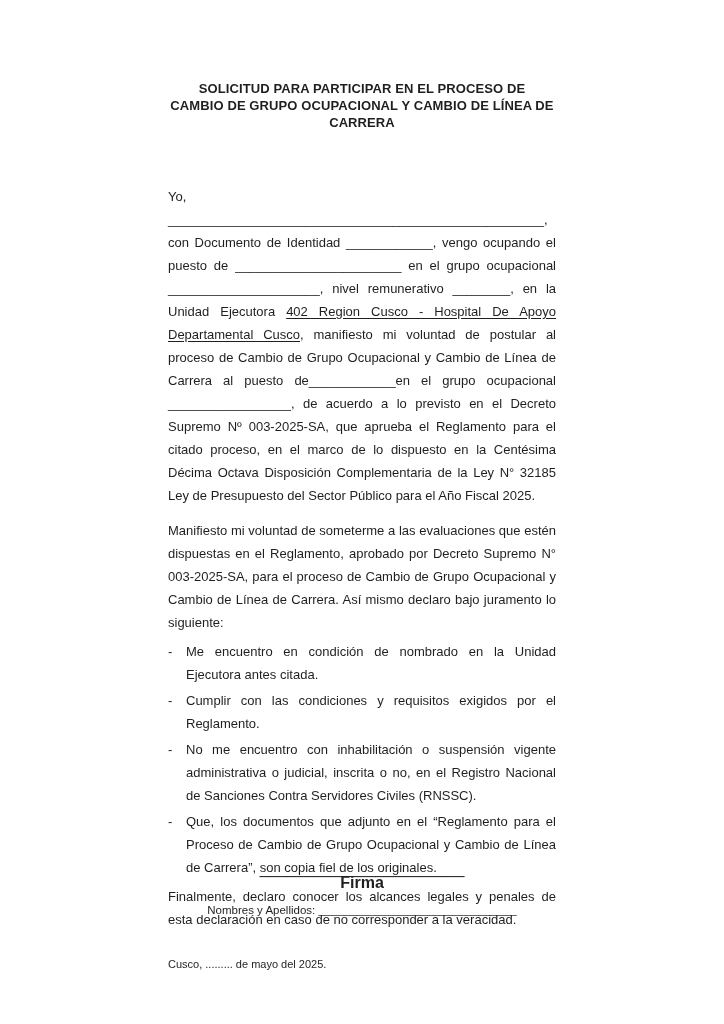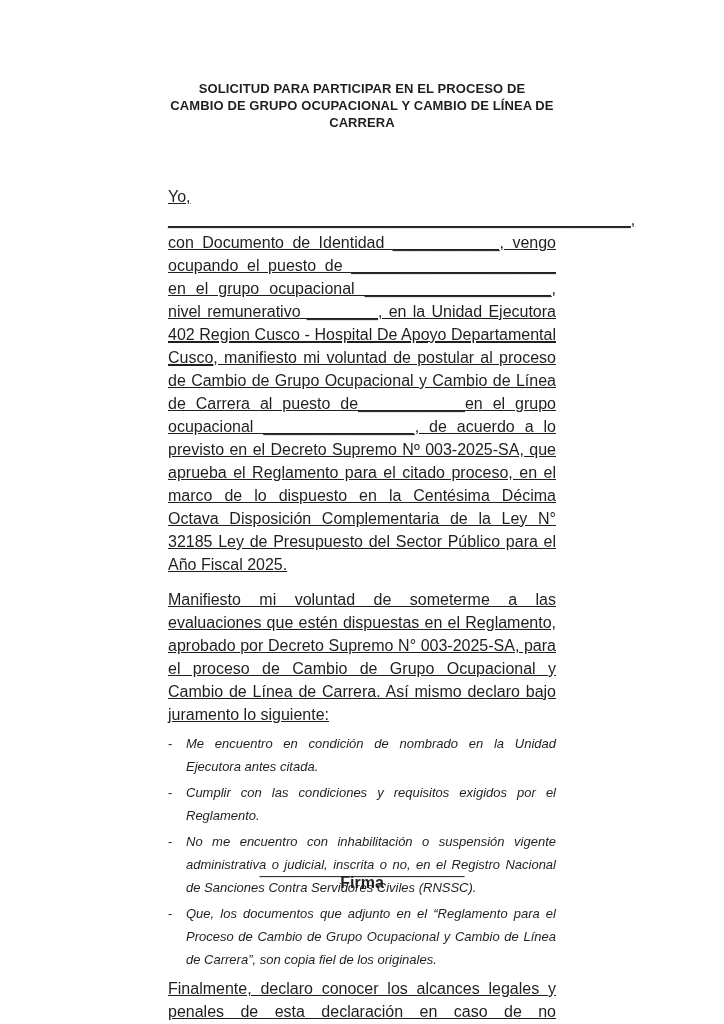--- a/index.html
+++ b/index.html
@@ -20,44 +20,42 @@
     padding: 80px 104px 0 104px;
   }
   .title {
     text-align: center;
     font-weight: bold;
     font-size: 13px;
     line-height: 17px;
     letter-spacing: 0.1px;
   }
   .para {
-    font-size: 16px;
+    font-size: 13px;
     line-height: 23px;
     text-align: justify;
-    text-decoration: underline;
   }
   .p1 { margin-top: 54px; }
   .p2 { margin-top: 12px; }
   .p3 { margin-top: 6px; }
   .u { text-decoration: underline; text-underline-offset: 2px; }
   .bullets { margin-top: 6px; }
   .li {
     display: flex;
     font-size: 13px;
     line-height: 23px;
     margin-bottom: 3px;
   }
   .li .marker {
     width: 18px;
     flex: 0 0 18px;
   }
   .li .li-text {
     flex: 1;
     text-align: justify;
-    font-style: italic;
   }
   .date-line {
     margin-top: 22px;
     font-size: 11px;
     line-height: 23px;
     text-align: left;
   }
   .sig {
     position: absolute;
     top: 862px;
@@ -116,15 +114,16 @@
     </div>
   </div>
 
   <div class="para p3">Finalmente, declaro conocer los alcances legales y penales de esta declaración en caso de no corresponder a la veracidad.</div>
 
   <div class="date-line">Cusco, ......... de mayo del 2025.</div>
 
   <div class="sig">
     <div class="sig-line">_______________________</div>
     <div class="sig-label">Firma</div>
+    <div class="sig-names"><span>Nombres y Apellidos:</span><span> </span><span>_______________________________</span></div>
   </div>
 
 </div>
 
 </body></html>

